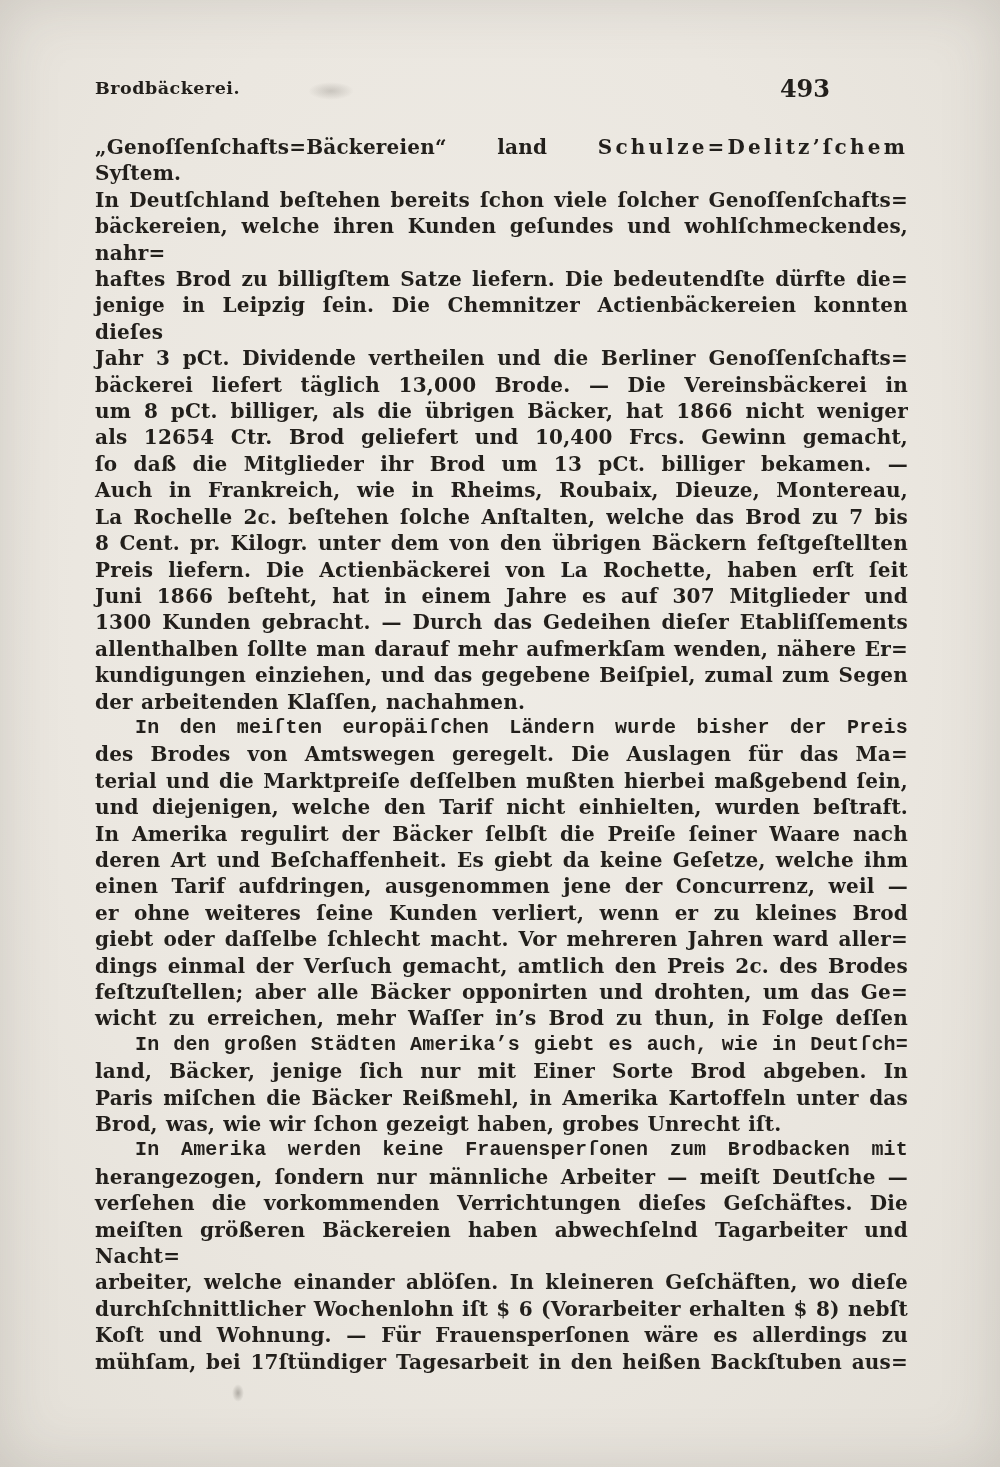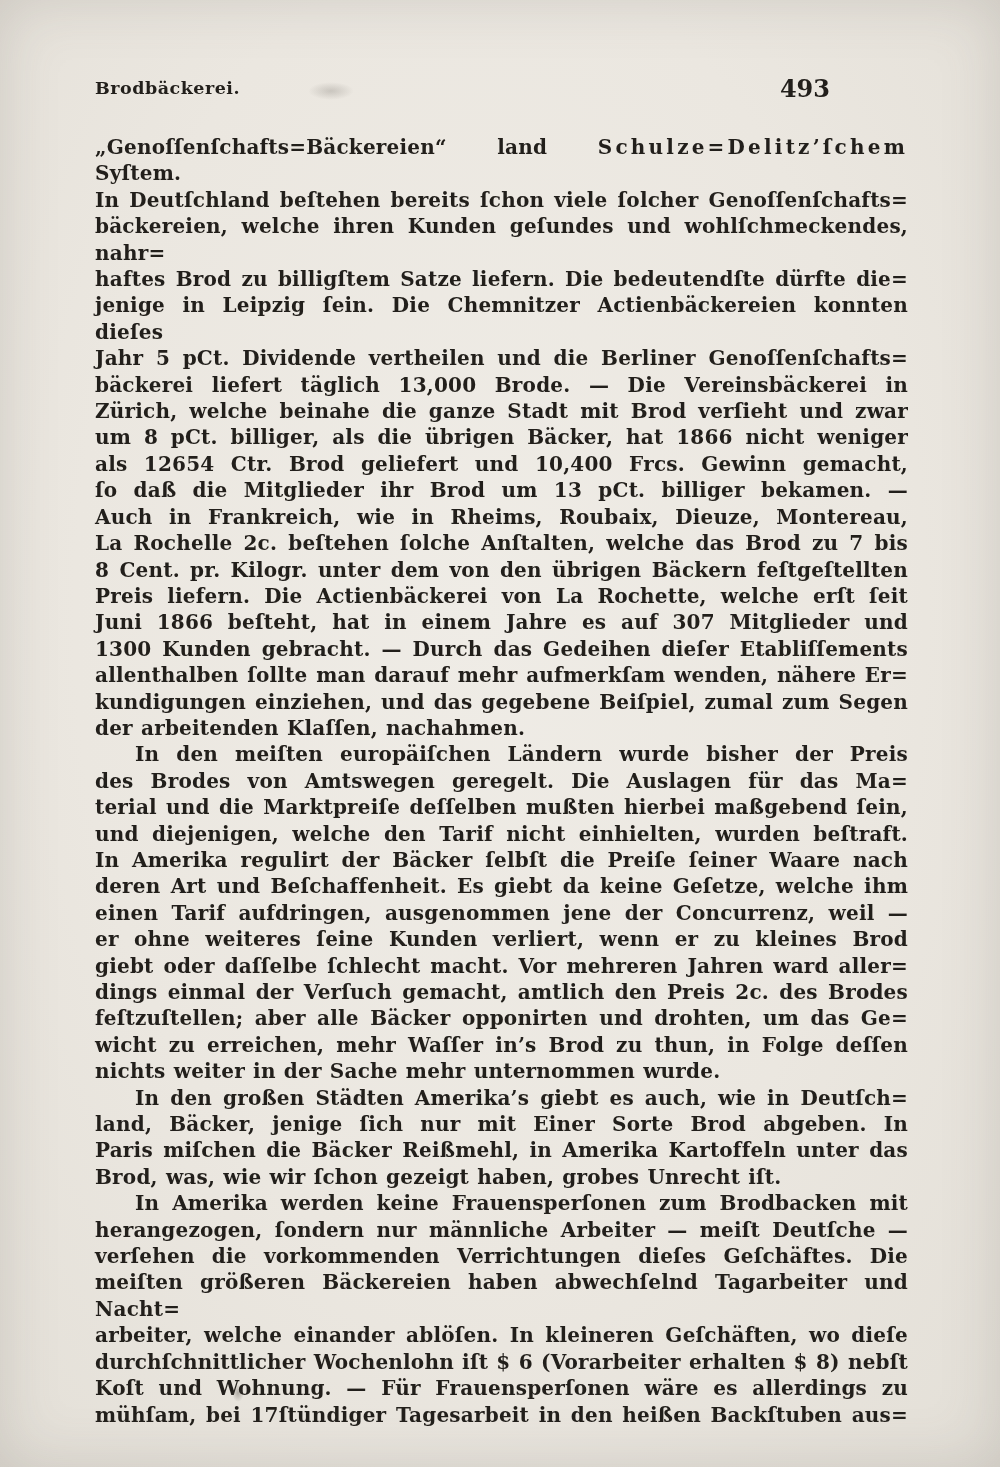--- a/index.html
+++ b/index.html
@@ -43,21 +43,21 @@
     font-size: 20px;
     font-weight: 700;
     line-height: 26.4px;
     letter-spacing: 0.2px;
     word-spacing: 1px;
     text-align: justify;
     text-align-last: justify;
     white-space: normal;
   }
   .line.para-last { text-align-last: left; }
-  .line.indent-first { text-indent: 40px; }
+  .line.indent-first { text-indent: 40px; font-family: Liberation Mono, monospace; }
   .gesperrt { letter-spacing: 3.2px; }
   .smudge {
     position: absolute;
     border-radius: 50%;
     pointer-events: none;
   }
   .smudge-header {
     left: 308px; top: 82px; width: 46px; height: 18px;
     background: radial-gradient(ellipse, rgba(80,75,68,0.22) 0%, rgba(80,75,68,0) 70%);
   }
@@ -80,30 +80,29 @@
 
   <main class="text-block">
 
     <section class="paragraph">
       <div class="line"><span>„Genoſſenſchafts=Bäckereien“ land </span><span class="gesperrt">Schulze=Delitz’ſchem</span><span> Syſtem.</span></div>
       <div class="lines">
           <div class="line">In Deutſchland beſtehen bereits ſchon viele ſolcher Genoſſenſchafts=</div>
           <div class="line">bäckereien, welche ihren Kunden geſundes und wohlſchmeckendes, nahr=</div>
           <div class="line">haftes Brod zu billigſtem Satze liefern. Die bedeutendſte dürfte die=</div>
           <div class="line">jenige in Leipzig ſein. Die Chemnitzer Actienbäckereien konnten dieſes</div>
-          <div class="line">Jahr 5 pCt. Dividende vertheilen und die Berliner Genoſſenſchafts=</div>
+          <div class="line">Jahr 3 pCt. Dividende vertheilen und die Berliner Genoſſenſchafts=</div>
           <div class="line">bäckerei liefert täglich 13,000 Brode. — Die Vereinsbäckerei in</div>
-          <div class="line">Zürich, welche beinahe die ganze Stadt mit Brod verſieht und zwar</div>
           <div class="line">um 8 pCt. billiger, als die übrigen Bäcker, hat 1866 nicht weniger</div>
           <div class="line">als 12654 Ctr. Brod geliefert und 10,400 Frcs. Gewinn gemacht,</div>
           <div class="line">ſo daß die Mitglieder ihr Brod um 13 pCt. billiger bekamen. —</div>
           <div class="line">Auch in Frankreich, wie in Rheims, Roubaix, Dieuze, Montereau,</div>
           <div class="line">La Rochelle 2c. beſtehen ſolche Anſtalten, welche das Brod zu 7 bis</div>
           <div class="line">8 Cent. pr. Kilogr. unter dem von den übrigen Bäckern feſtgeſtellten</div>
-          <div class="line">Preis liefern. Die Actienbäckerei von La Rochette, welche erſt ſeit</div>
+          <div class="line">Preis liefern. Die Actienbäckerei von La Rochette, haben erſt ſeit</div>
           <div class="line">Juni 1866 beſteht, hat in einem Jahre es auf 307 Mitglieder und</div>
           <div class="line">1300 Kunden gebracht. — Durch das Gedeihen dieſer Etabliſſements</div>
           <div class="line">allenthalben ſollte man darauf mehr aufmerkſam wenden, nähere Er=</div>
           <div class="line">kundigungen einziehen, und das gegebene Beiſpiel, zumal zum Segen</div>
           <div class="line para-last">der arbeitenden Klaſſen, nachahmen.</div>
         </div>
     </section>
 
     <section class="paragraph">
       <div class="lines">
@@ -112,21 +111,20 @@
           <div class="line">terial und die Marktpreiſe deſſelben mußten hierbei maßgebend ſein,</div>
           <div class="line">und diejenigen, welche den Tarif nicht einhielten, wurden beſtraft.</div>
           <div class="line">In Amerika regulirt der Bäcker ſelbſt die Preiſe ſeiner Waare nach</div>
           <div class="line">deren Art und Beſchaffenheit. Es giebt da keine Geſetze, welche ihm</div>
           <div class="line">einen Tarif aufdringen, ausgenommen jene der Concurrenz, weil —</div>
           <div class="line">er ohne weiteres ſeine Kunden verliert, wenn er zu kleines Brod</div>
           <div class="line">giebt oder daſſelbe ſchlecht macht. Vor mehreren Jahren ward aller=</div>
           <div class="line">dings einmal der Verſuch gemacht, amtlich den Preis 2c. des Brodes</div>
           <div class="line">feſtzuſtellen; aber alle Bäcker opponirten und drohten, um das Ge=</div>
           <div class="line">wicht zu erreichen, mehr Waſſer in’s Brod zu thun, in Folge deſſen</div>
-          <div class="line para-last">nichts weiter in der Sache mehr unternommen wurde.</div>
         </div>
     </section>
 
     <section class="paragraph">
       <div class="lines">
           <div class="line indent-first">In den großen Städten Amerika’s giebt es auch, wie in Deutſch=</div>
           <div class="line">land, Bäcker, jenige ſich nur mit Einer Sorte Brod abgeben. In</div>
           <div class="line">Paris miſchen die Bäcker Reißmehl, in Amerika Kartoffeln unter das</div>
           <div class="line para-last">Brod, was, wie wir ſchon gezeigt haben, grobes Unrecht iſt.</div>
         </div>

